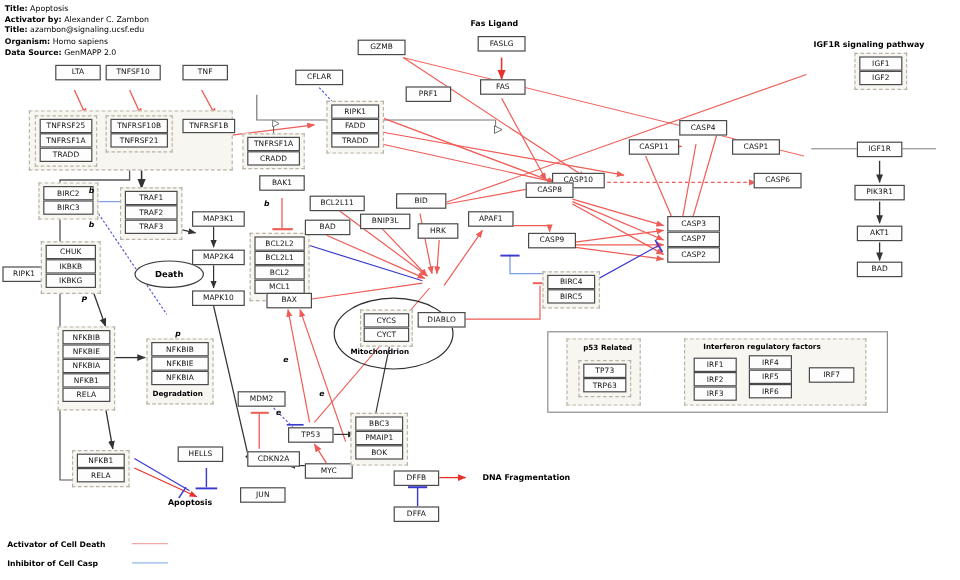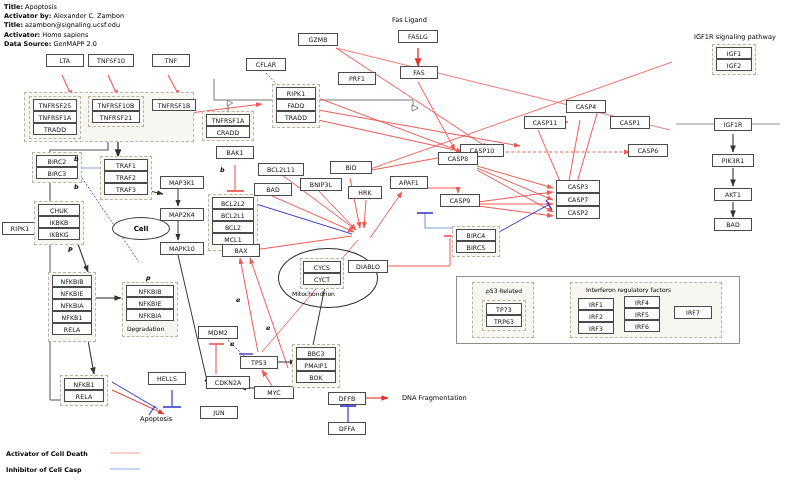--- a/index.html
+++ b/index.html
@@ -17,21 +17,21 @@
       font-size:6.2px;color:#111;display:flex;align-items:center;justify-content:center;
       box-sizing:border-box;letter-spacing:.1px;}
   
   .stack{position:absolute;display:flex;flex-direction:column;}
   .stack .gb{position:relative;left:auto;top:auto;width:100%;}
 
   
   .frame{position:absolute;border:1px dashed #b9b4a6;background:#f7f6f0;box-sizing:border-box;}
   .frame2{position:absolute;border:1px solid #8d8d8d;background:#ffffff;box-sizing:border-box;}
 
-  .lbl{position:absolute;font-size:6.6px;font-weight:normal;color:#000;white-space:nowrap;}
+  .lbl{position:absolute;font-size:6.6px;font-weight:bold;color:#000;white-space:nowrap;}
   .lbl.sm{font-size:6px;}
   .ann{position:absolute;font-size:6.4px;font-weight:bold;font-style:italic;color:#000;}
 
   .ellipse{position:absolute;border:1px solid #3a3a3a;border-radius:50%;background:#ffffff;
            display:flex;align-items:center;justify-content:center;font-size:7px;font-weight:bold;}
   .mito{position:absolute;border:1px solid #2e2e2e;border-radius:50%;background:transparent;}
 
   .legend{position:absolute;font-size:6.4px;font-weight:bold;color:#000;}
 </style>
 </head>
@@ -39,21 +39,21 @@
 
 <div id="canvas">
 
   <div class="hdr">
     <div><b>Title:</b>
       <span class="v">Apoptosis</span></div>
     <div><b>Activator by:</b>
       <span class="v">Alexander C. Zambon</span></div>
     <div><b>Title:</b>
       <span class="v">azambon@signaling.ucsf.edu</span></div>
-    <div><b>Activator:</b>
+    <div><b>Organism:</b>
       <span class="v">Homo sapiens</span></div>
     <div><b>Data Source:</b>
       <span class="v">GenMAPP 2.0</span></div>
   </div>
 
   <svg class="wires" viewBox="0 0 800 483">
     <defs>
       <marker id="ar" markerWidth="7" markerHeight="7" refX="6" refY="2.6" orient="auto">
         <path d="M0,0 L6.5,2.6 L0,5.2 z" fill="#e8312a"></path>
       </marker>
@@ -257,21 +257,21 @@
   </div>
 
   <div class="frame" style="left:34px;top:201px;width:50px;height:44px;"></div>
   <div class="stack" style="left:38px;top:204px;width:42px;">
     <div class="gb" style="height:12px;">CHUK</div>
     <div class="gb" style="height:12px;">IKBKB</div>
     <div class="gb" style="height:12px;">IKBKG</div>
   </div>
   <div class="ann" style="left:68px;top:246px;">P</div>
 
-  <div class="ellipse" style="left:112px;top:217px;width:56px;height:21px;">Cell</div>
+  <div class="ellipse" style="left:112px;top:217px;width:56px;height:21px;">Death</div>
 
   <div class="gb" style="left:160px;top:176px;width:44px;height:13px;">MAP3K1</div>
   <div class="gb" style="left:160px;top:208px;width:44px;height:13px;">MAP2K4</div>
   <div class="gb" style="left:160px;top:242px;width:44px;height:13px;">MAPK10</div>
 
   <div class="frame" style="left:48px;top:272px;width:48px;height:70px;"></div>
   <div class="stack" style="left:52px;top:275px;width:40px;">
     <div class="gb" style="height:12px;">NFKBIB</div>
     <div class="gb" style="height:12px;">NFKBIE</div>
     <div class="gb" style="height:12px;">NFKBIA</div>
@@ -358,21 +358,21 @@
   <div class="stack" style="left:296px;top:347px;width:40px;">
     <div class="gb" style="height:12px;">BBC3</div>
     <div class="gb" style="height:12px;">PMAIP1</div>
     <div class="gb" style="height:12px;">BOK</div>
   </div>
 
   <div class="gb" style="left:328px;top:392px;width:38px;height:13px;">DFFB</div>
   <div class="gb" style="left:328px;top:422px;width:38px;height:13px;">DFFA</div>
   <div class="lbl" style="left:402px;top:394px;">DNA Fragmentation</div>
 
-  <div class="lbl" style="left:694px;top:33px;">IGF1R signaling pathway</div>
+  <div class="lbl" style="left:678px;top:33px;">IGF1R signaling pathway</div>
   <div class="frame" style="left:712px;top:44px;width:44px;height:31px;"></div>
   <div class="stack" style="left:716px;top:47px;width:36px;">
     <div class="gb" style="height:12px;">IGF1</div>
     <div class="gb" style="height:12px;">IGF2</div>
   </div>
   <div class="gb" style="left:714px;top:118px;width:38px;height:13px;">IGF1R</div>
   <div class="gb" style="left:712px;top:154px;width:42px;height:13px;">PIK3R1</div>
   <div class="gb" style="left:714px;top:188px;width:38px;height:13px;">AKT1</div>
   <div class="gb" style="left:714px;top:218px;width:38px;height:13px;">BAD</div>
 

